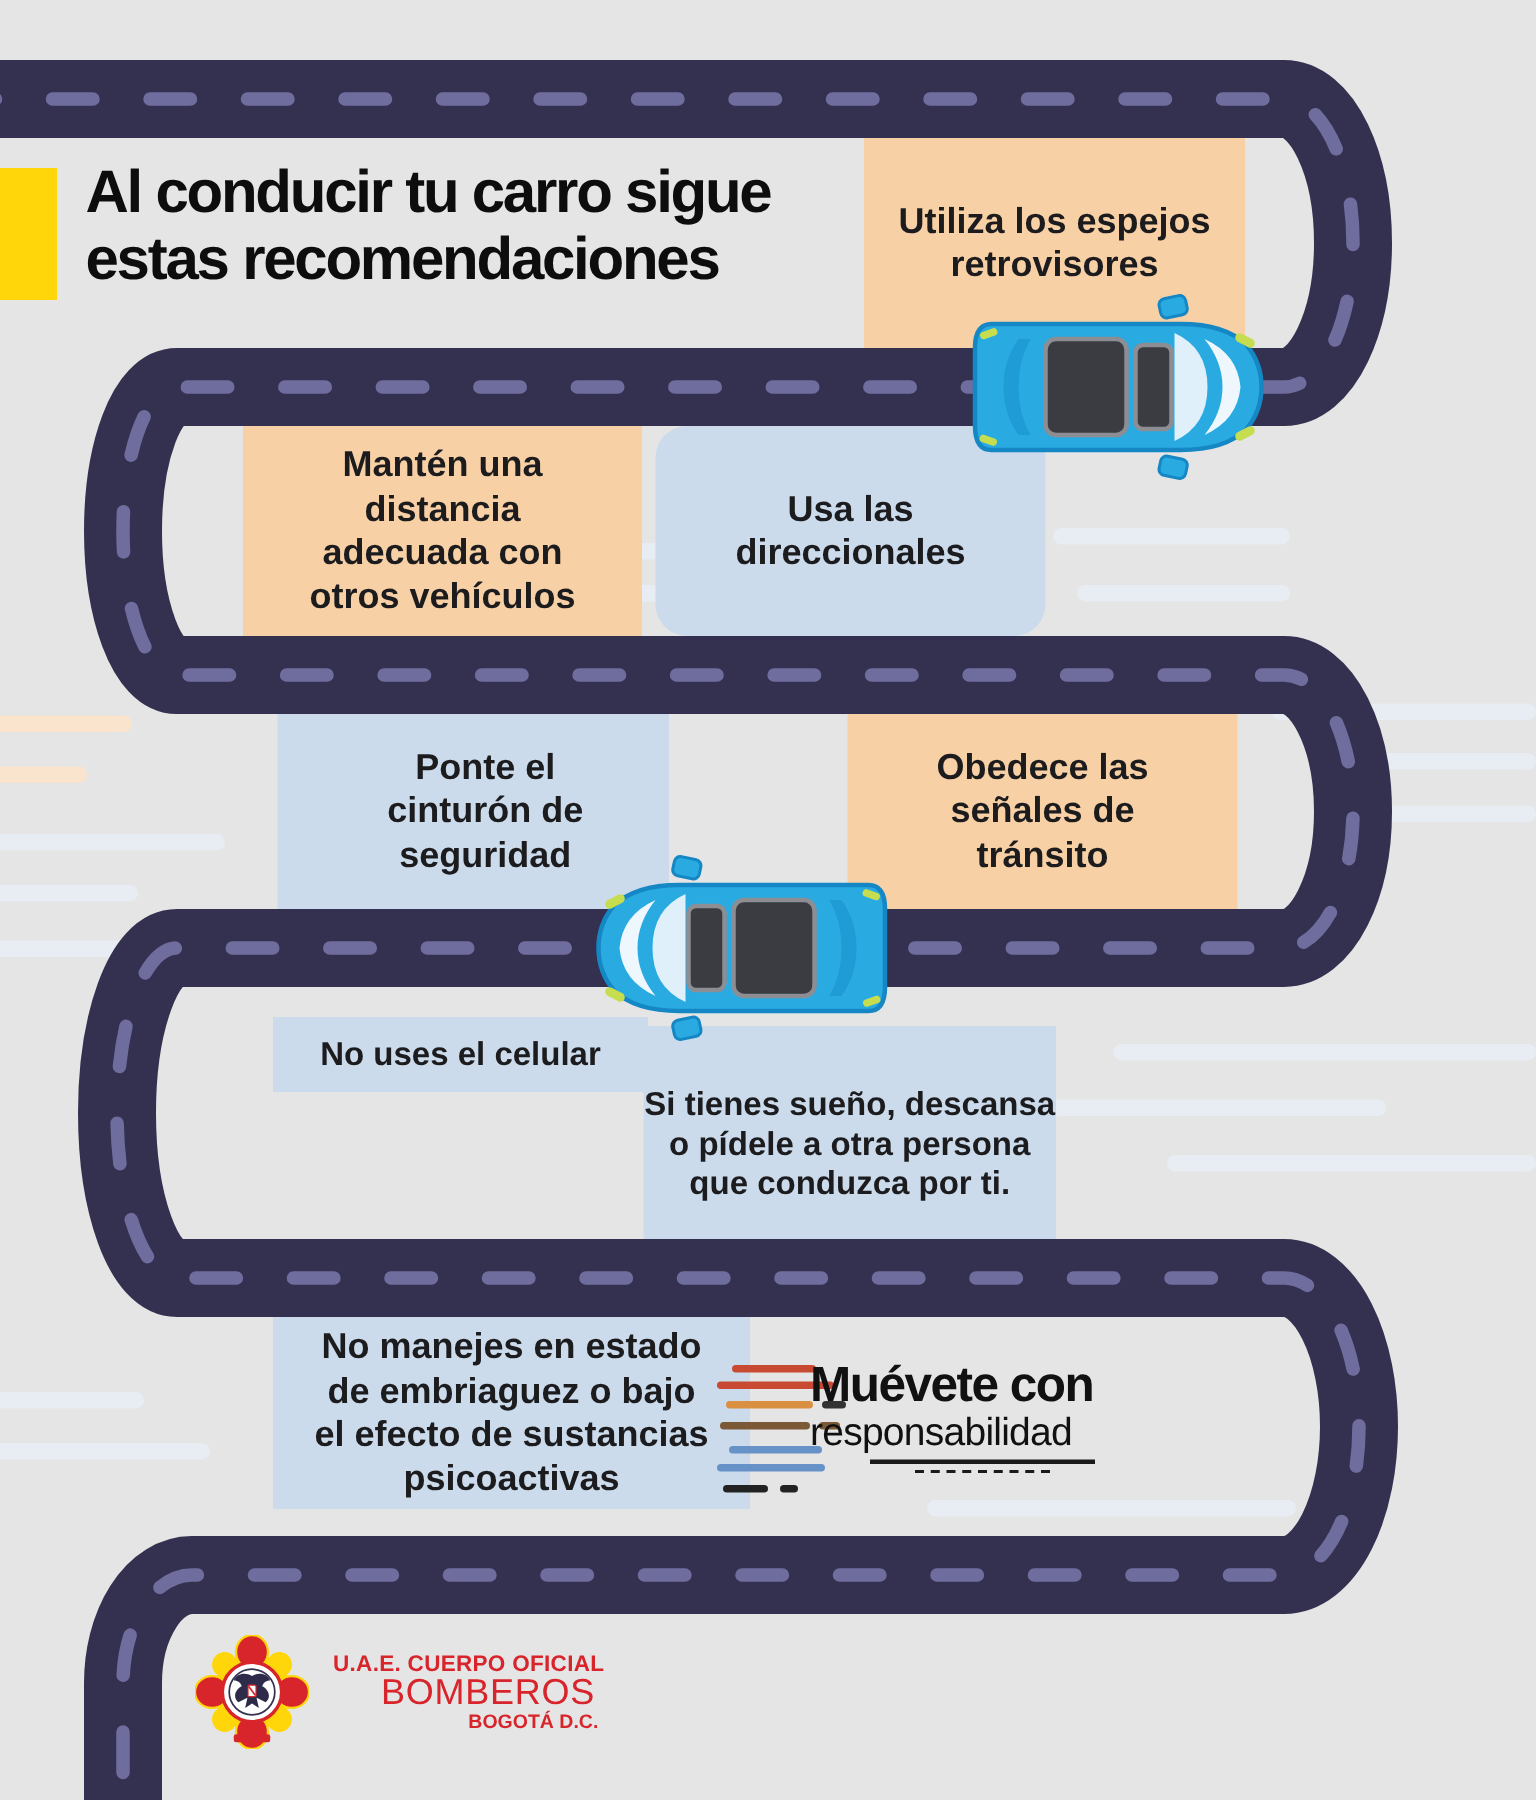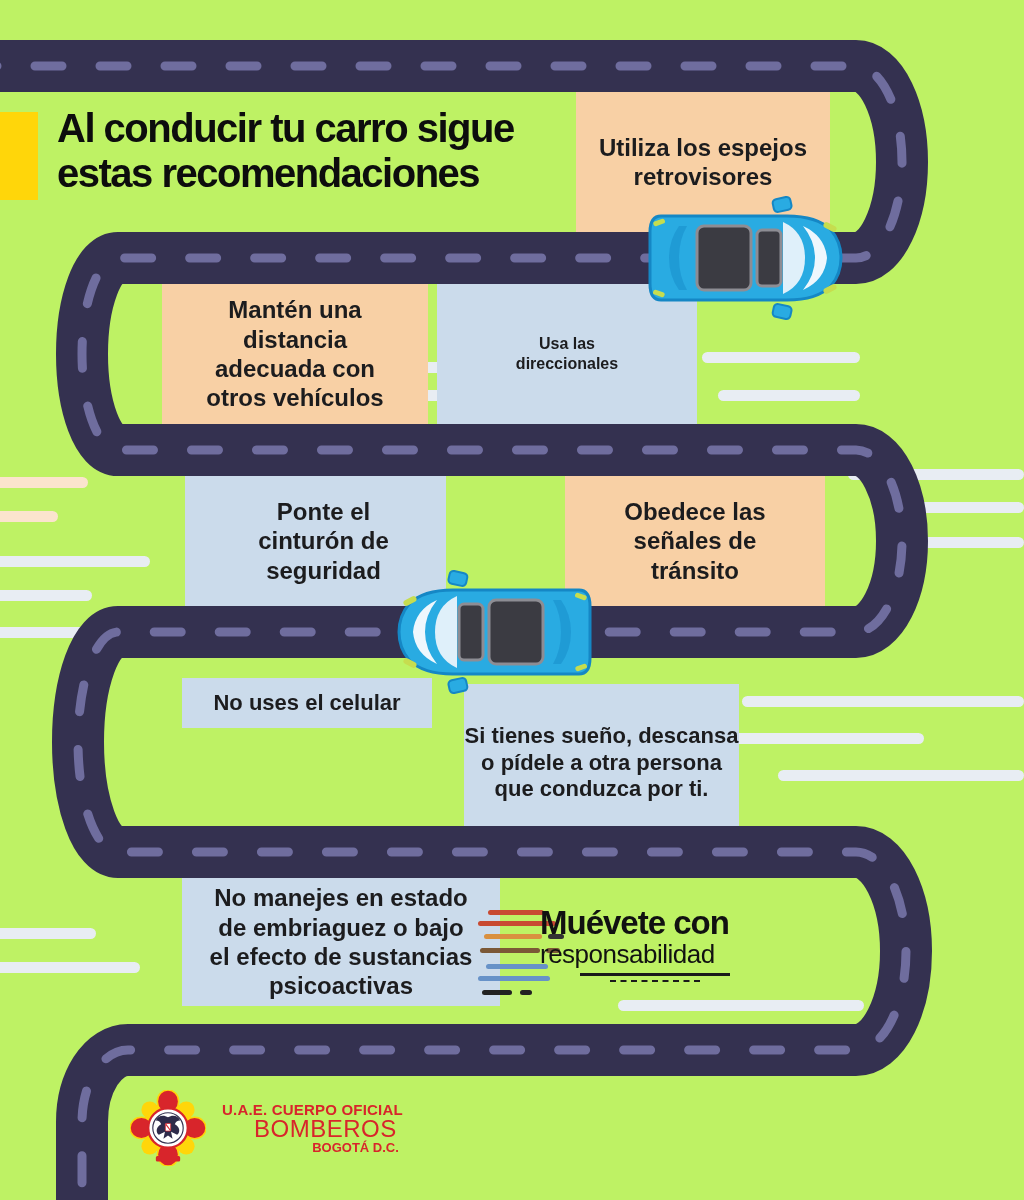--- a/index.html
+++ b/index.html
@@ -1,39 +1,39 @@
 <!DOCTYPE html>
 <html><head>
 <meta charset="utf-8">
 <style>
   html,body{margin:0;padding:0;background:#fff;}
   body{font-family:"Liberation Sans", sans-serif;}
-  .stage{position:relative;width:1024px;height:1200px;overflow:hidden;background:#bef264;margin:0 auto;}
+  .stage{position:relative;width:1024px;height:1200px;overflow:hidden;background:#e5e5e5;margin:0 auto;}
   .road-svg{position:absolute;left:0;top:0;z-index:2;pointer-events:none;}
   
   .sl{position:absolute;height:11px;border-radius:6px;background:#e8edf3;z-index:0;display:block;}
   .sl.peach{background:#fbe4cd;}
   
   .accent{position:absolute;left:0;top:112px;width:38px;height:88px;background:#ffd60a;z-index:3;}
   .title{position:absolute;left:57px;top:106px;margin:0;z-index:3;
          font-size:40px;line-height:45px;font-weight:700;letter-spacing:-1.5px;
          color:#0d0d0d;white-space:pre-line;}
   
   .rec{position:absolute;z-index:1;display:flex;align-items:center;justify-content:center;
        text-align:center;white-space:pre-line;color:#1c1c1e;font-weight:700;line-height:1.22;}
   .rec.orange{background:#f8d0a5;}
   .rec.blue{background:#cbdbeb;}
   .b-utiliza{left:576px;top:92px;width:254px;height:140px;font-size:24px;}
   .b-manten{left:162px;top:284px;width:266px;height:140px;font-size:24px;}
-  .b-usalas{left:437px;top:284px;width:260px;height:140px;font-size:16px;}
+  .b-usalas{left:437px;top:284px;width:260px;height:140px;font-size:24px;border-radius:21px;}
   .b-ponte{left:185px;top:476px;width:245px;height:130px;font-size:24px;padding-left:16px;}
   .b-obedece{left:565px;top:476px;width:260px;height:130px;font-size:24px;}
   .b-celular{left:182px;top:678px;width:250px;height:50px;font-size:22px;}
   .b-realiza{left:182px;top:748px;width:250px;height:70px;font-size:22px;}
-  .b-sueno{left:464px;top:684px;width:275px;height:158px;font-size:22px;}
+  .b-sueno{left:429px;top:684px;width:275px;height:158px;font-size:22px;}
   .b-embriaguez{left:182px;top:878px;width:318px;height:128px;font-size:24px;}
   
   .car{position:absolute;z-index:4;}
   .car1{left:645px;top:196px;}
   .car2{left:395px;top:570px;transform:scaleX(-1);}
   
   .muevete{position:absolute;left:478px;top:906px;width:272px;height:104px;z-index:3;}
   .mv-lines{position:absolute;left:0;top:4px;width:92px;height:96px;}
   .mv-lines i{position:absolute;height:5px;border-radius:3px;display:block;}
   .mv-text{position:absolute;left:62px;top:0;}

